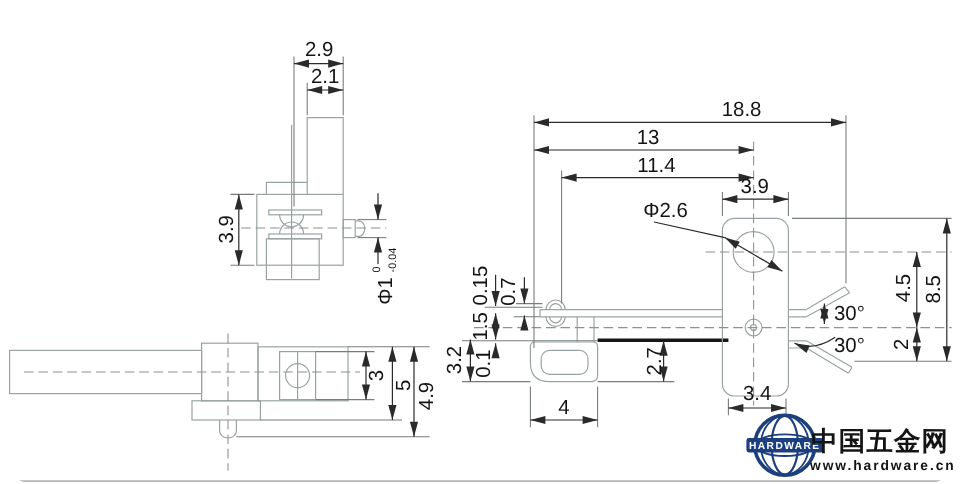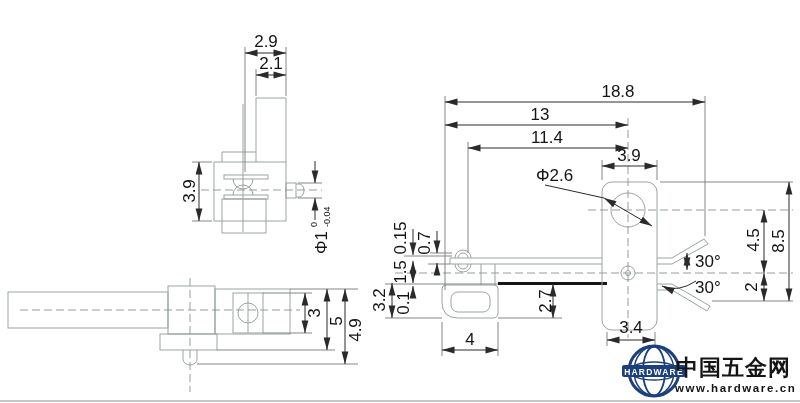--- a/index.html
+++ b/index.html
@@ -1,17 +1,17 @@
 <!DOCTYPE html>
 <html><head>
 <meta charset="utf-8">
 <style>
   html,body{margin:0;padding:0;background:#ffffff;}
   .stage{position:relative;width:800px;height:403px;background:#fff;overflow:hidden;
-         font-family:"Liberation Sans",sans-serif;}
+         font-family:"Liberation Sans",sans-serif;border-radius:28px;}
   svg{display:block;}
   .outline{stroke:#9aa3a3;stroke-width:1;fill:none;}
   .bold{stroke:#161616;stroke-width:3;fill:none;}
   .dim{stroke:#2a2a2a;stroke-width:1;fill:none;}
   .ext{stroke:#767c7c;stroke-width:0.9;fill:none;}
   .cl{stroke:#8d9292;stroke-width:0.9;fill:none;stroke-dasharray:8 4;}
   text{fill:#141414;}
   .lbl{font-size:17px;}
   .tol{font-size:9px;}
   .logo-cn{font-size:22px;font-weight:bold;letter-spacing:1px;}

